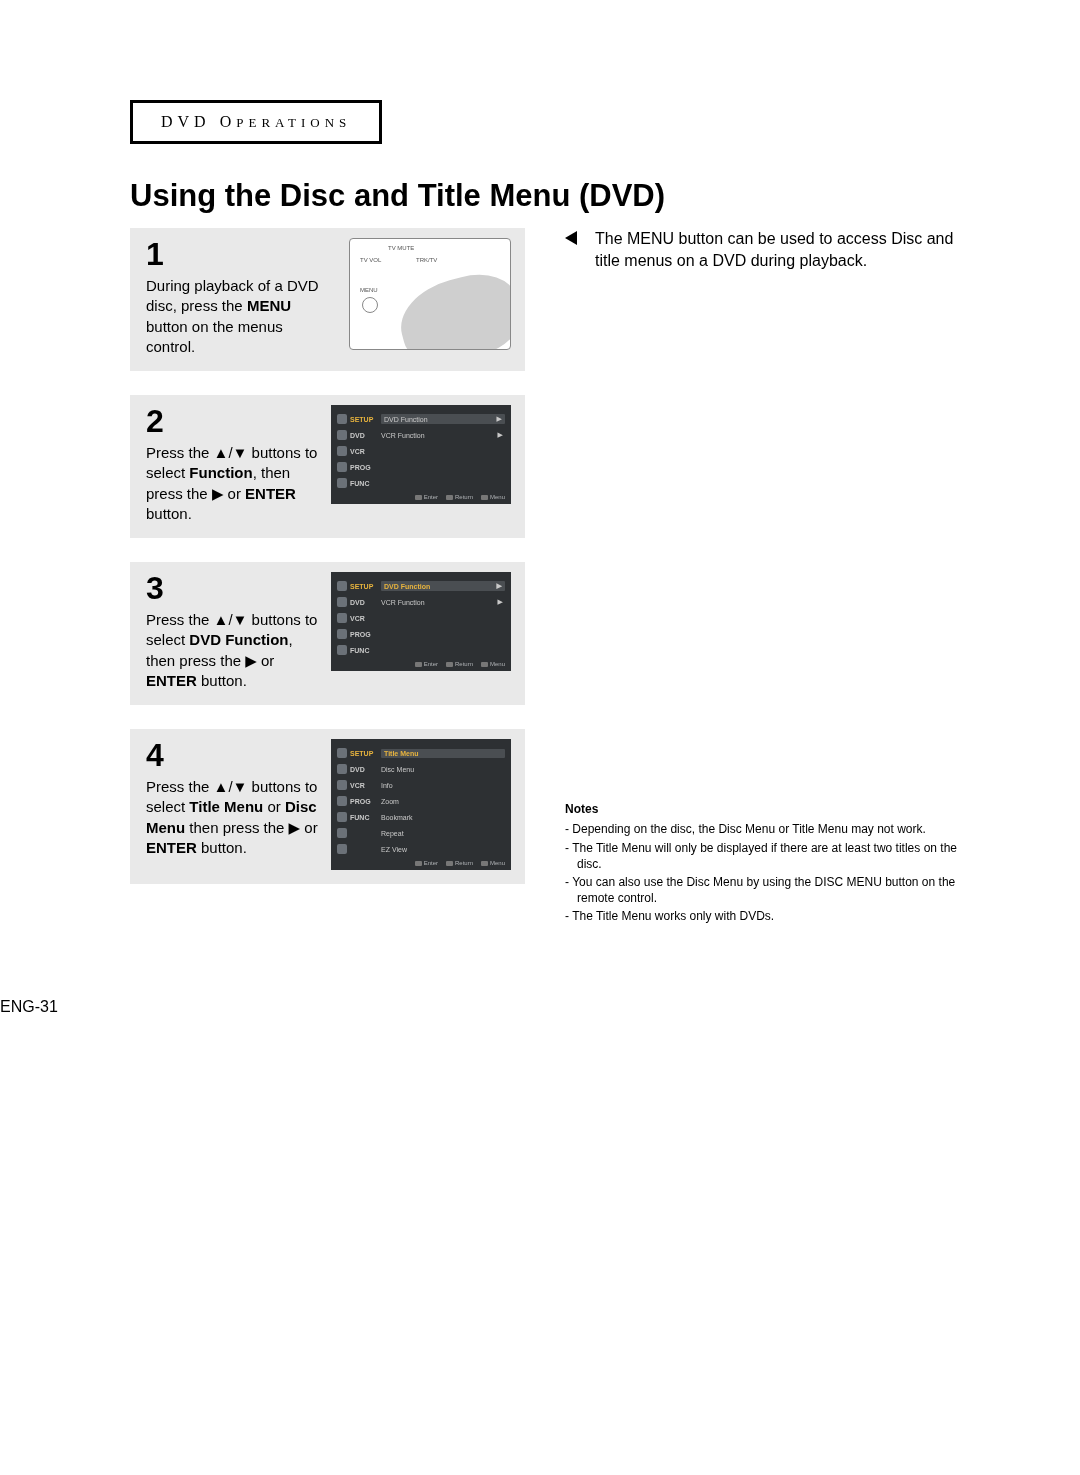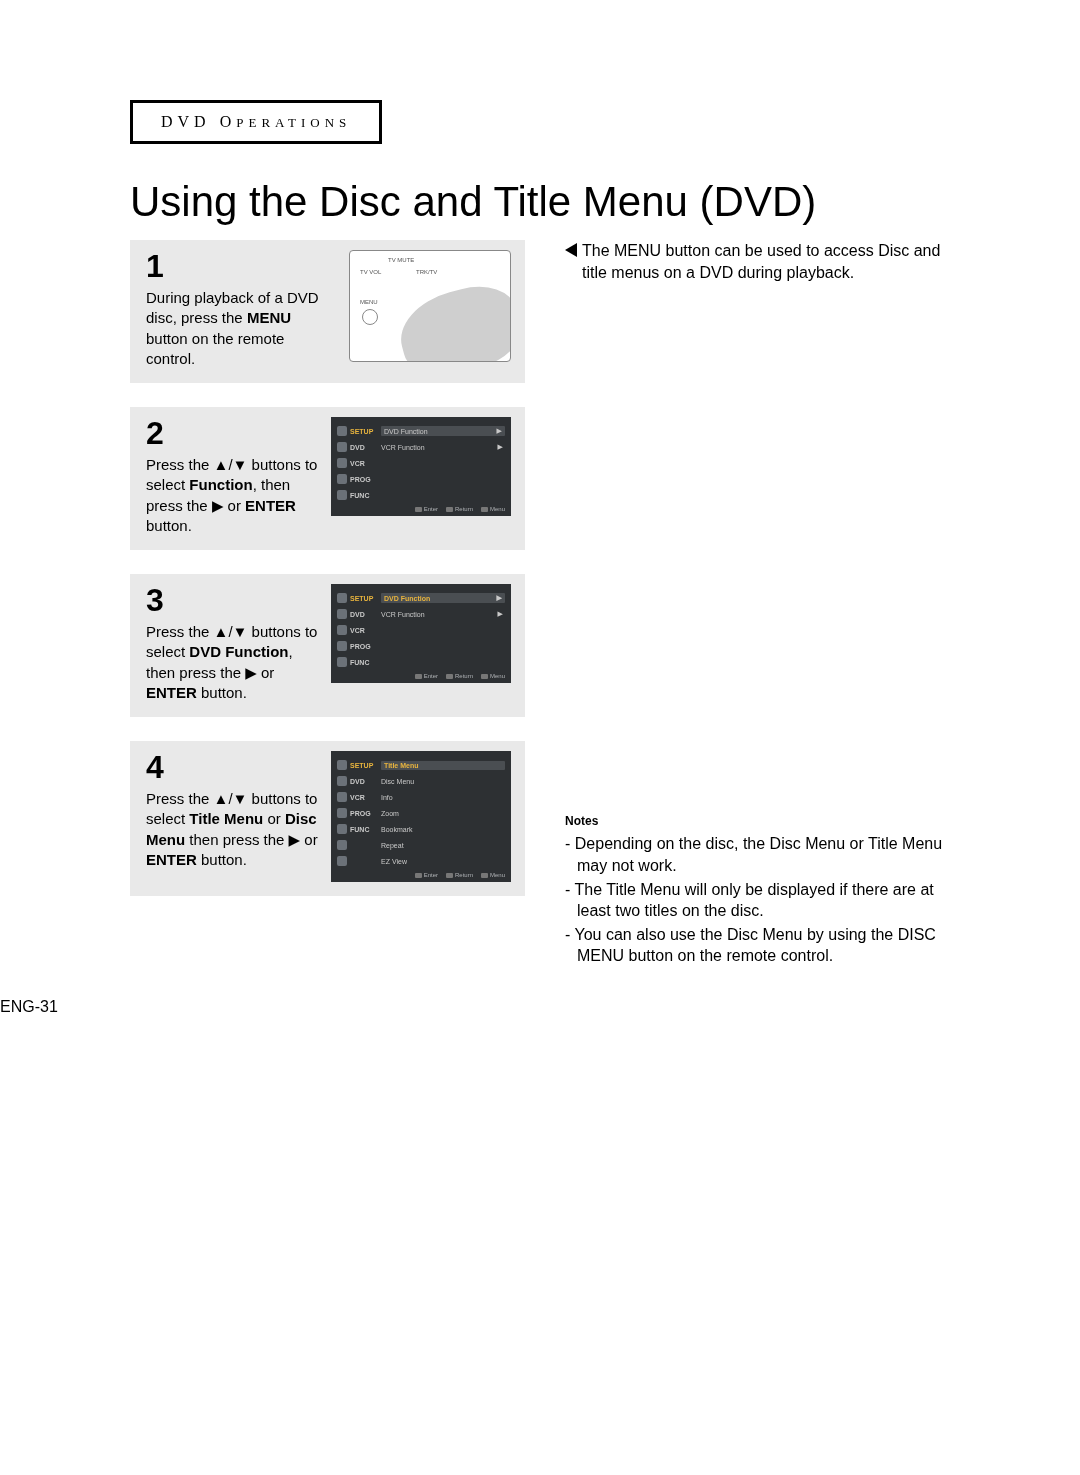--- a/index.html
+++ b/index.html
@@ -1,20 +1,20 @@
 <!DOCTYPE html>
 <html><head>
 <meta charset="utf-8">
 <style>
   html,body{margin:0;padding:0;background:#fff;font-family:Arial,Helvetica,sans-serif;color:#000}
   .page{width:1080px;height:1046px;margin:0 auto;position:relative;box-sizing:border-box;padding:100px 120px 40px 130px}
   .sec-label{border:3px solid #000;display:inline-block;padding:10px 28px;margin-bottom:34px}
   .sec-label span{font-size:16px;letter-spacing:5px;font-family:"Times New Roman",serif}
   .sc{font-variant:small-caps}
-  h1.page-title{font-size:42px;font-weight:normal;margin:0 0 14px 0}
+  h1.page-title{font-size:31px;font-weight:bold;margin:0 0 14px 0}
   .two-col{display:flex;align-items:flex-start;gap:40px}
   .left-col{width:395px}
   .right-col{flex:1;font-size:16px;line-height:1.35}
   .step{background:#e9e9e9;padding:10px 14px 14px 16px;margin-bottom:24px;display:flex;gap:12px;box-sizing:border-box}
   .step .txtcol{width:180px}
   .step .num{font-size:32px;font-weight:bold;line-height:1;margin-bottom:6px}
   .step .desc{font-size:15px;line-height:1.35}
   .step .imgbox{flex:1;display:flex;align-items:flex-start;justify-content:flex-end}
   .remote-ph{width:160px;height:110px;background:#fff;border:1px solid #888;border-radius:4px;position:relative;overflow:hidden}
   .remote-ph::after{content:"";position:absolute;right:-10px;bottom:-10px;width:120px;height:80px;background:#cfcfcf;border-radius:50% 40% 40% 40%;transform:rotate(-15deg)}
@@ -22,24 +22,24 @@
   .osd-row{display:flex;align-items:center;height:16px}
   .osd-left{width:44px;display:flex;align-items:center;gap:3px}
   .osd-ico{width:10px;height:10px;background:#6b7178;border-radius:2px;flex-shrink:0}
   .osd-lbl{font-weight:bold;font-size:7px;color:#c9c9c9}
   .osd-lbl.sel{color:#e8b43e}
   .osd-right{flex:1;font-size:7px;color:#c9c9c9;display:flex;justify-content:space-between;align-items:center;padding-right:2px}
   .osd-right.hdr{background:#4a4e52;padding:1px 3px;border-radius:1px}
   .osd-right .arr{color:#c9c9c9}
   .osd-foot{display:flex;gap:8px;justify-content:flex-end;font-size:6px;color:#aeb1b4;margin-top:3px}
   .osd-foot span::before{content:"";display:inline-block;width:7px;height:5px;background:#777;border-radius:1px;margin-right:2px;vertical-align:middle}
-  .tip{display:flex;gap:5px}
+  .tip{display:flex;gap:18px}
   .tip .tri{width:0;height:0;border-top:7px solid transparent;border-bottom:7px solid transparent;border-right:12px solid #000;margin-top:3px;flex-shrink:0}
   .notes-title{font-weight:bold;font-size:12px;margin:0 0 4px 0}
-  ul.notes{margin:0;padding:0 0 0 12px;font-size:16px;line-height:1.35}
+  ul.notes{margin:0;padding:0 0 0 12px;font-size:12px;line-height:1.35}
   ul.notes li{list-style:none;text-indent:-12px;margin-bottom:2px}
   ul.notes li::before{content:"-  "}
   .footer{position:absolute;bottom:30px;left:0;right:0;font-size:16px}
   .arrow-glyph{font-family:Arial}
 </style>
 </head>
 <body>
 
 <div class="page">
 
@@ -50,21 +50,21 @@
   <h1 class="page-title">Using the Disc and Title Menu (DVD)</h1>
 
   <div class="two-col">
 
     <div class="left-col">
 
       <div class="step">
         <div class="txtcol">
           <div class="num">1</div>
           <div class="desc">
-            <span>During playback of a DVD disc, press the </span><b>MENU</b><span> button on the remote control.</span>
+            <span>During playback of a DVD disc, press the </span><b>MENU</b><span> button on the menus control.</span>
           </div>
         </div>
         <div class="imgbox">
           <div class="remote-ph">
             <div style="position:absolute;top:6px;left:38px;font-size:6px;color:#555">TV MUTE</div>
             <div style="position:absolute;top:18px;left:10px;font-size:6px;color:#555">TV VOL</div>
             <div style="position:absolute;top:18px;left:66px;font-size:6px;color:#555">TRK/TV</div>
             <div style="position:absolute;top:48px;left:10px;font-size:6px;color:#555">MENU</div>
             <div style="position:absolute;top:58px;left:12px;width:14px;height:14px;border:1px solid #888;border-radius:50%"></div>
           </div>
@@ -278,19 +278,20 @@
         <div>The MENU button can be used to access Disc and title menus on a DVD during playback.</div>
       </div>
 
       <div style="height:530px"></div>
 
       <div class="notes-title">Notes</div>
       <ul class="notes">
         <li>Depending on the disc, the Disc Menu or Title Menu may not work.</li>
         <li>The Title Menu will only be displayed if there are at least two titles on the disc.</li>
         <li>You can also use the Disc Menu by using the DISC MENU button on the remote control.</li>
+        <li>The Title Menu works only with DVDs.</li>
       </ul>
     </div>
 
   </div>
 
   <div class="footer">ENG-31</div>
 </div>
 
 </body></html>

